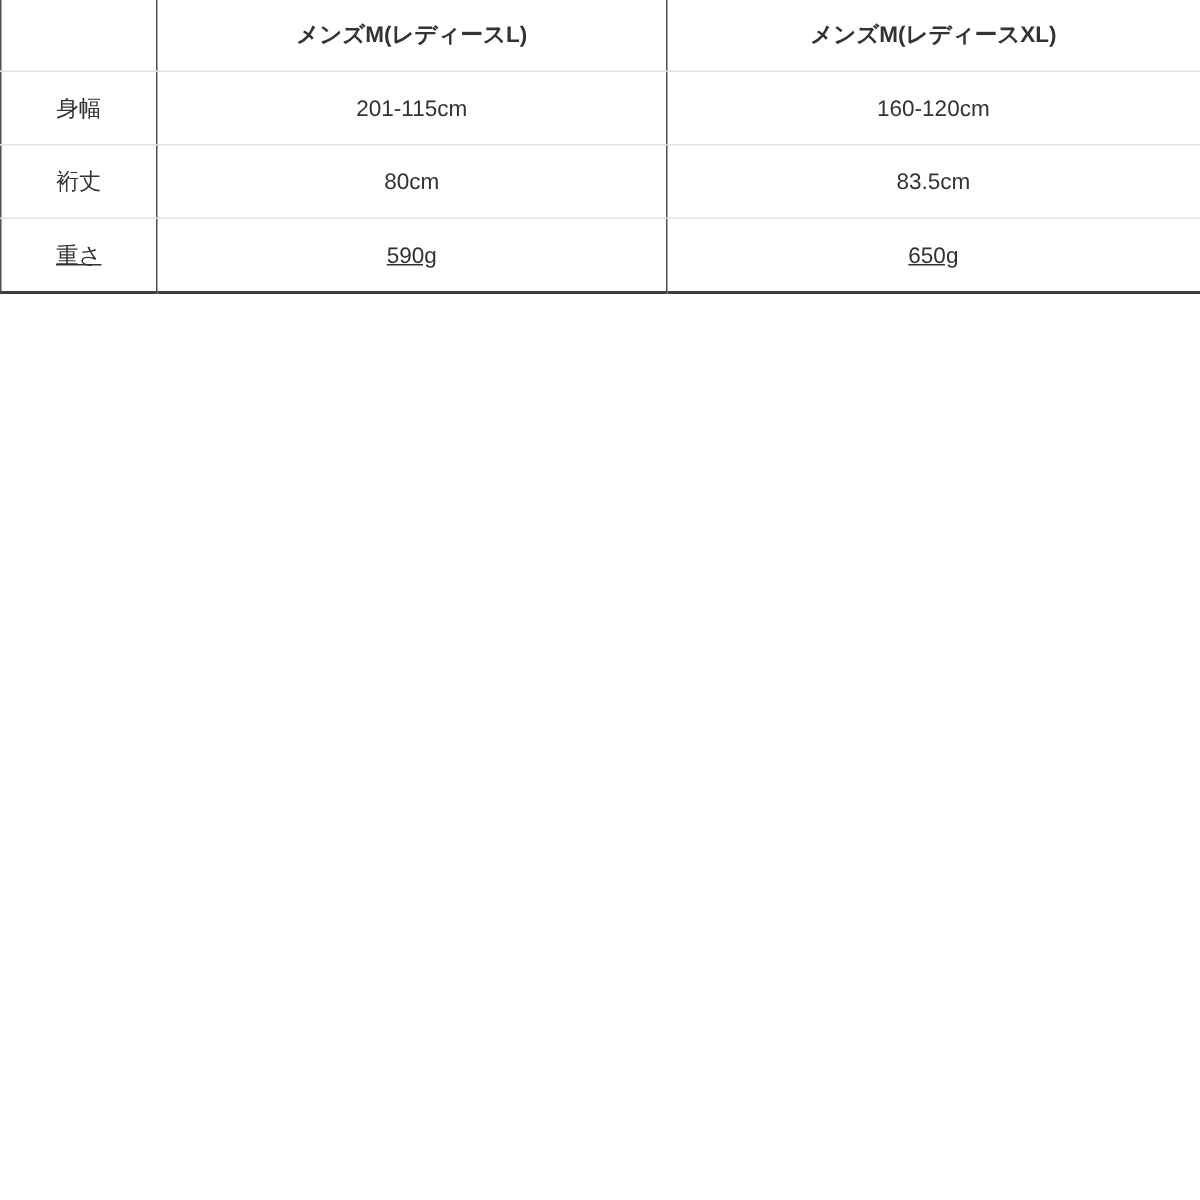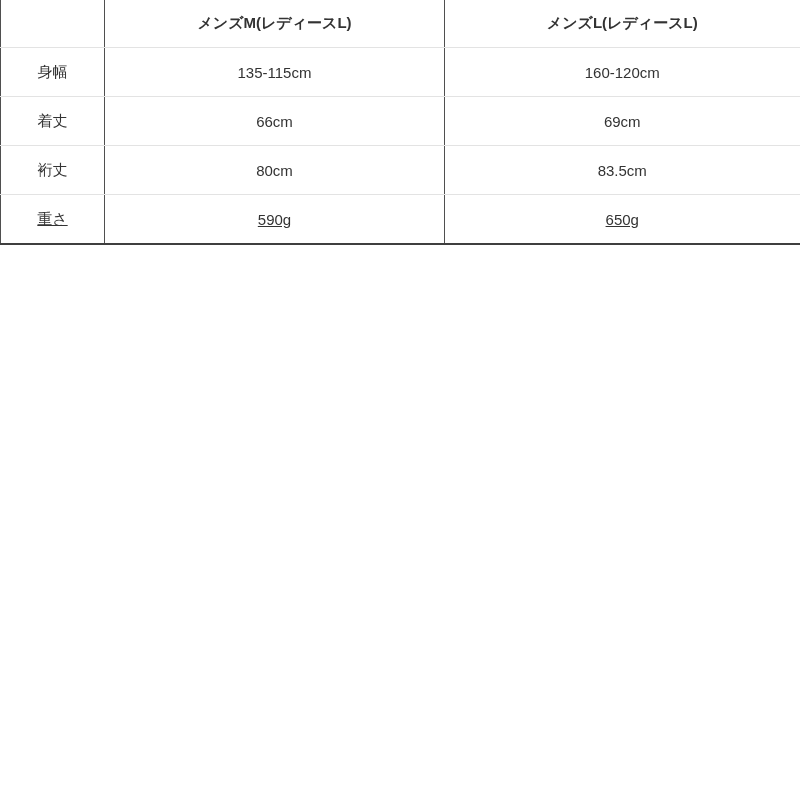--- a/index.html
+++ b/index.html
@@ -66,33 +66,28 @@
   <table class="size-table">
     <colgroup>
       <col class="c-label">
       <col class="c-m">
       <col class="c-l">
     </colgroup>
     <thead>
       <tr>
         <th></th>
         <th>メンズM(レディースL)</th>
-        <th>メンズL(レディースL)</th>
+        <th>メンズM(レディースXL)</th>
       </tr>
     </thead>
     <tbody>
       <tr>
         <td>身幅</td>
-        <td>135-115cm</td>
+        <td>201-115cm</td>
         <td>160-120cm</td>
-      </tr>
-      <tr>
-        <td>着丈</td>
-        <td>66cm</td>
-        <td>69cm</td>
       </tr>
       <tr>
         <td>裄丈</td>
         <td>80cm</td>
         <td>83.5cm</td>
       </tr>
       <tr>
         <td>重さ</td>
         <td>590g</td>
         <td>650g</td>

